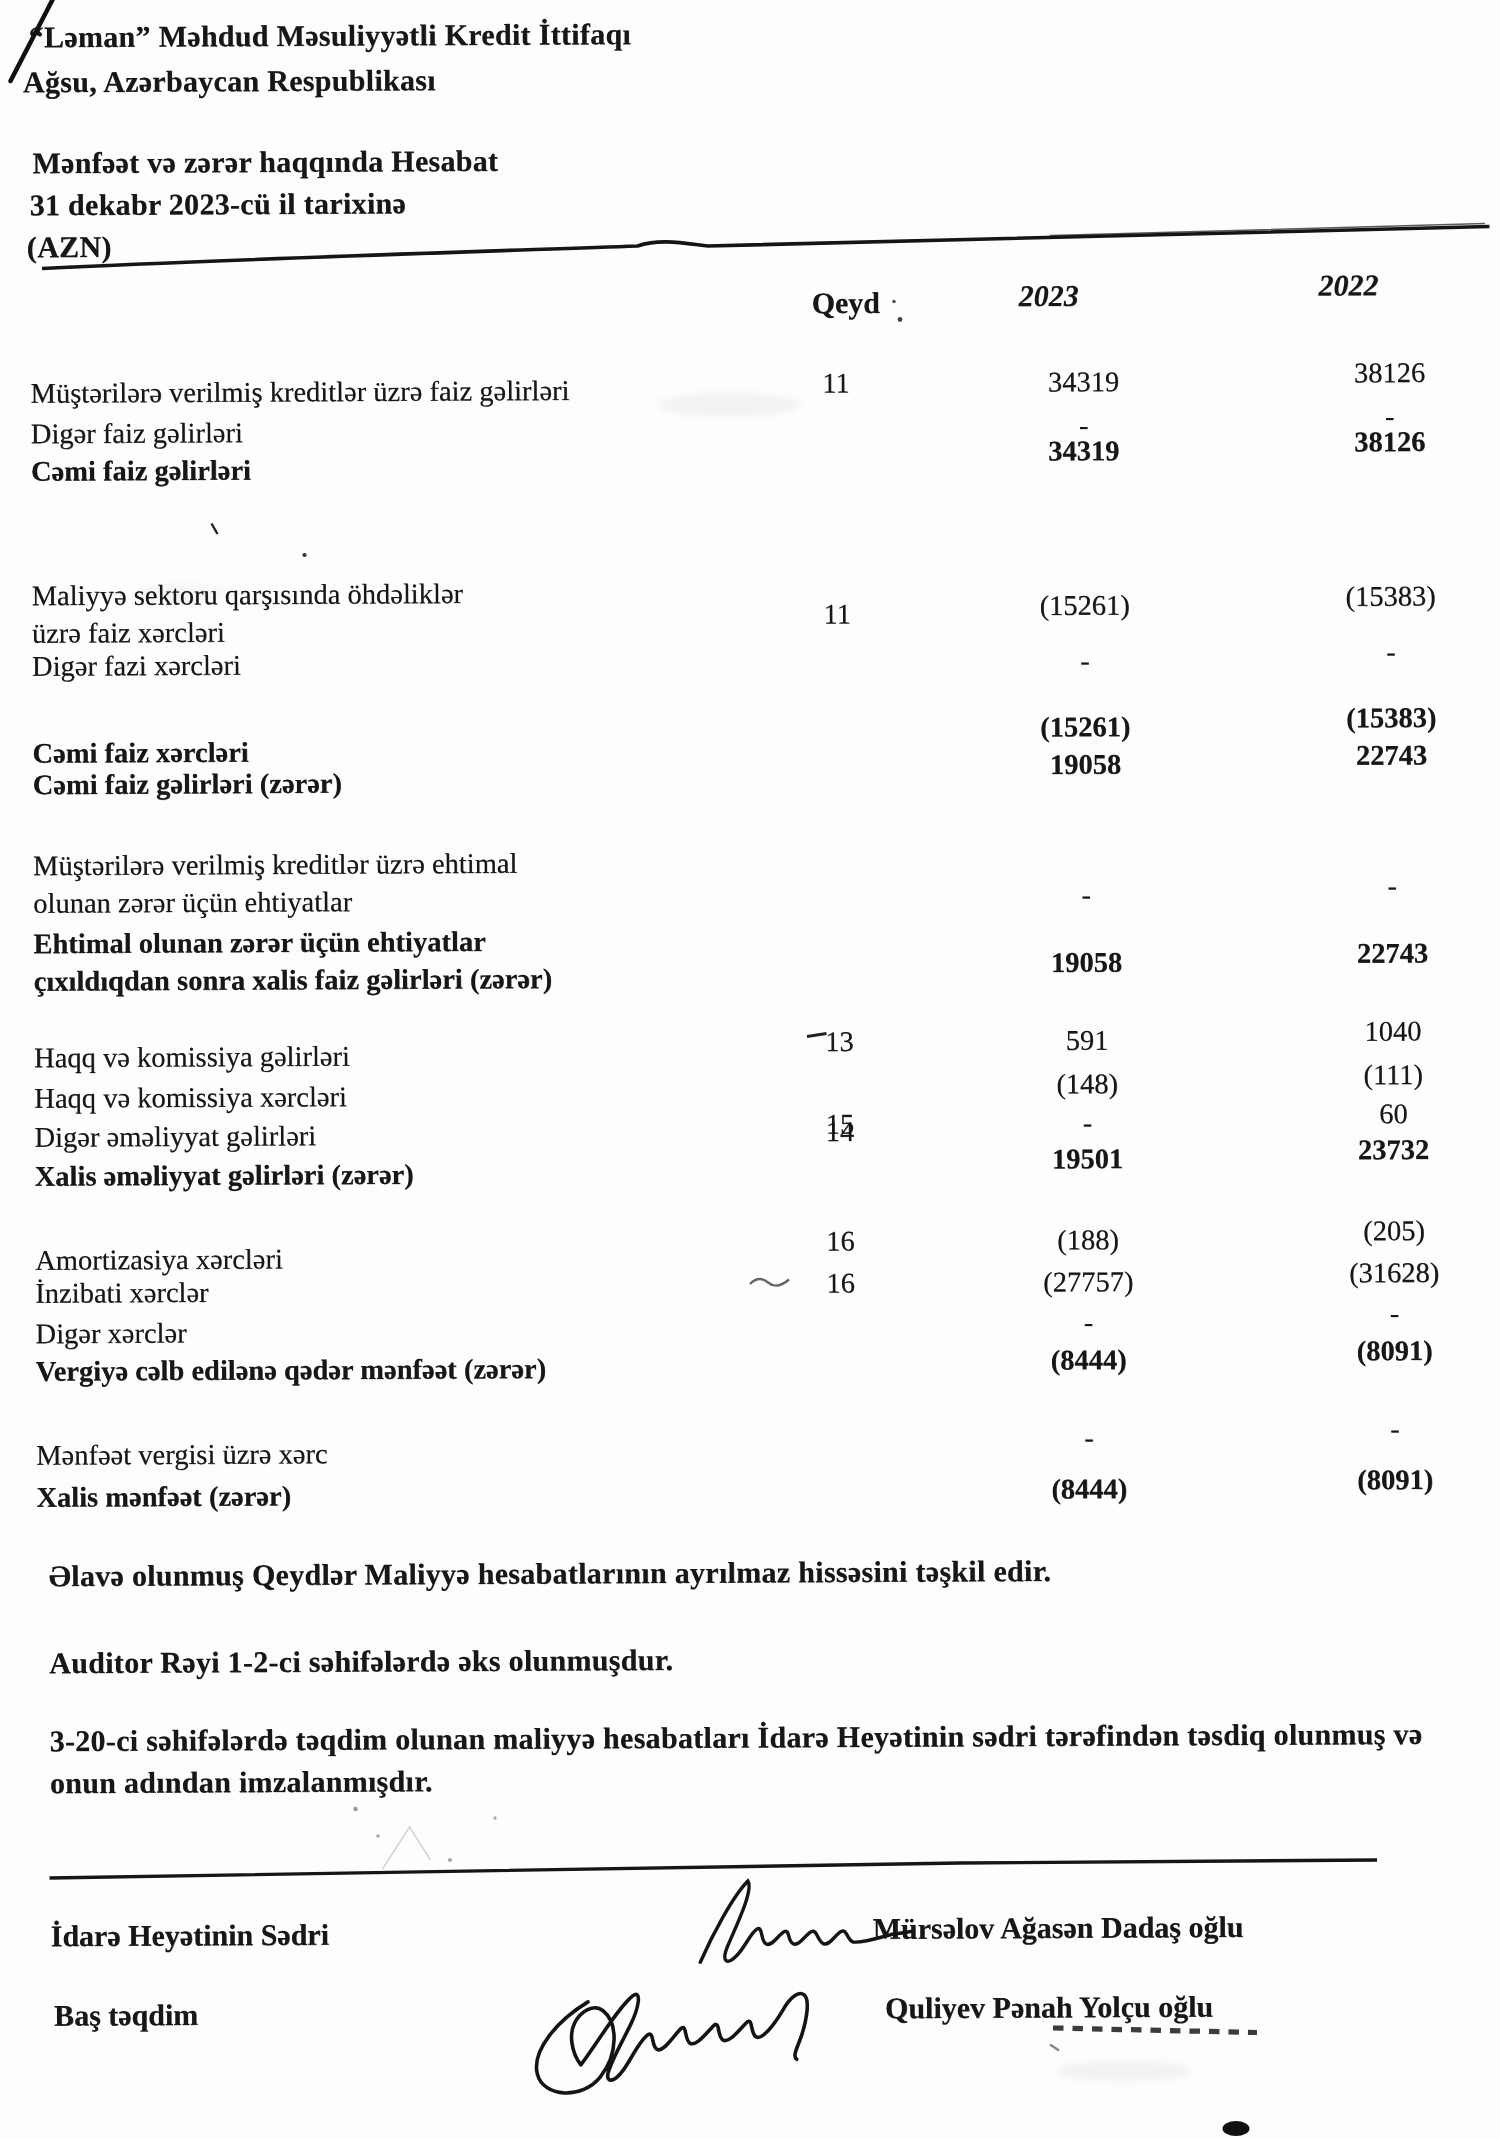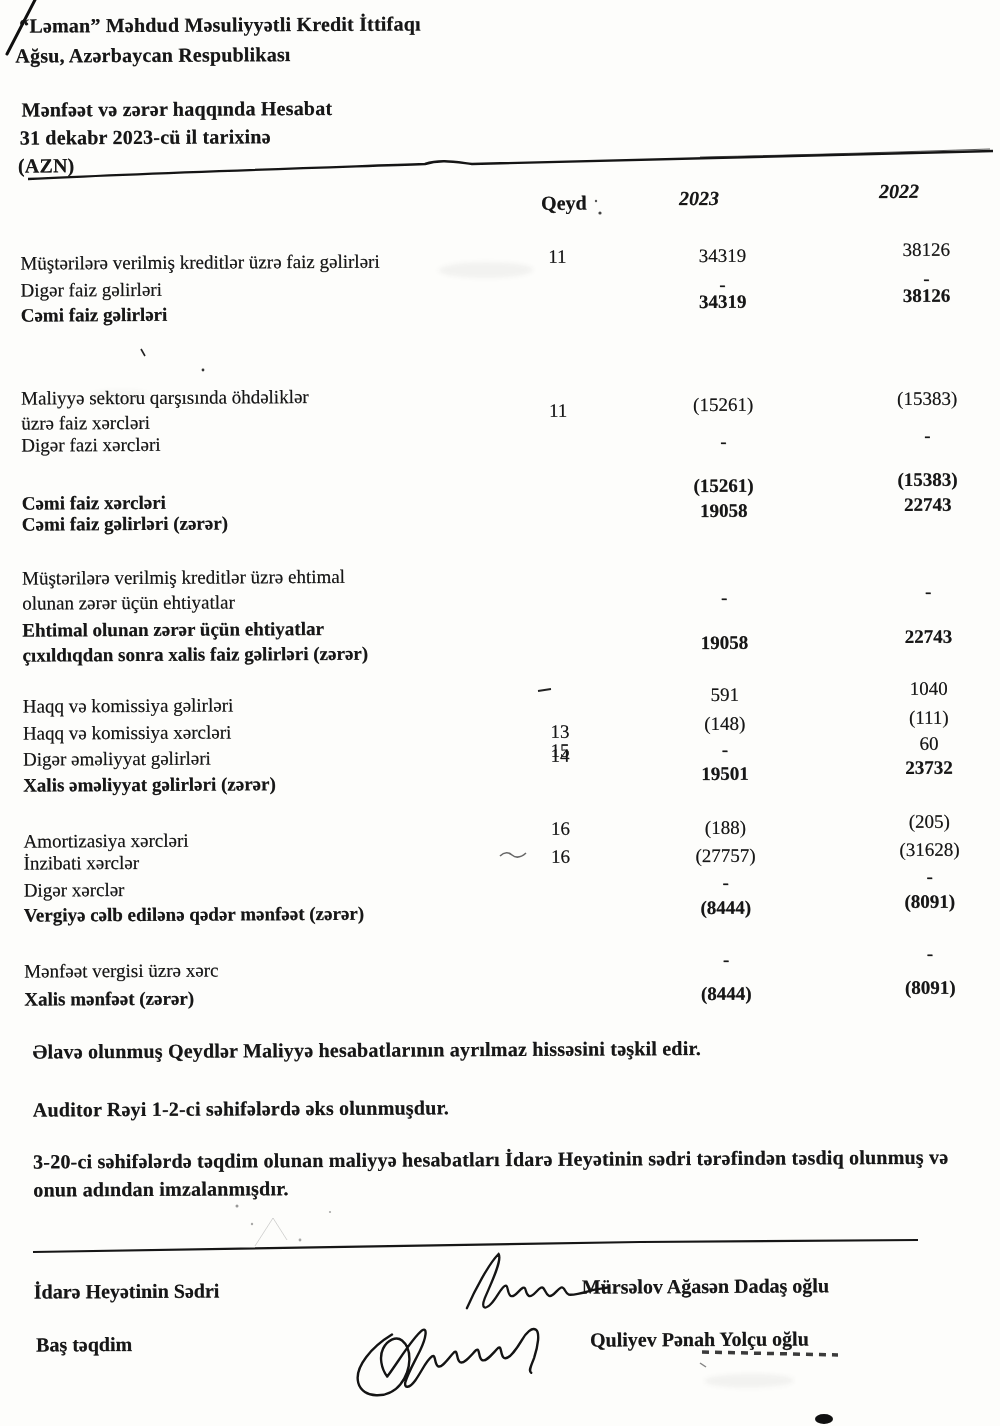--- a/index.html
+++ b/index.html
@@ -89,21 +89,21 @@
           <div class="c-val c-2022 txt" style="top: 20px;">-</div>
         </div>
         <div class="trow bold" style="top: 615px;">
           <div class="c-label txt" style="top: 0px;">Ehtimal olunan zərər üçün ehtiyatlar
 çıxıldıqdan sonra xalis faiz gəlirləri (zərər)</div>
           <div class="c-val c-2023 txt" style="top: 18px;">19058</div>
           <div class="c-val c-2022 txt" style="top: 13px;">22743</div>
         </div>
         <div class="trow" style="top: 691px;">
           <div class="c-label txt" style="top: 0px;">Haqq və komissiya gəlirləri</div>
-          <div class="c-note txt" style="top: -6px; margin-top: 36px;">13</div>
+          <div class="c-note txt" style="top: -6px;">13</div>
           <div class="c-val c-2023 txt" style="top: -6px;">591</div>
           <div class="c-val c-2022 txt" style="top: -11px;">1040</div>
         </div>
         <div class="trow" style="top: 718px;">
           <div class="c-label txt" style="top: 0px;">Haqq və komissiya xərcləri</div>
           <div class="c-note txt" style="top: -4px; margin-top: 31px;">14</div>
           <div class="c-val c-2023 txt" style="top: -4px;">(148)</div>
           <div class="c-val c-2022 txt" style="top: -9px;">(111)</div>
         </div>
         <div class="trow" style="top: 744px;">

